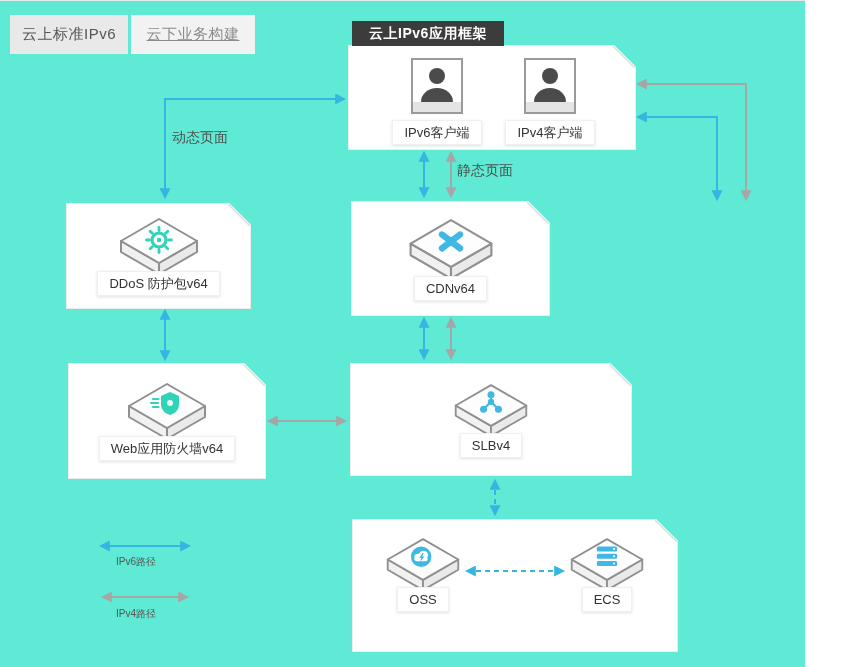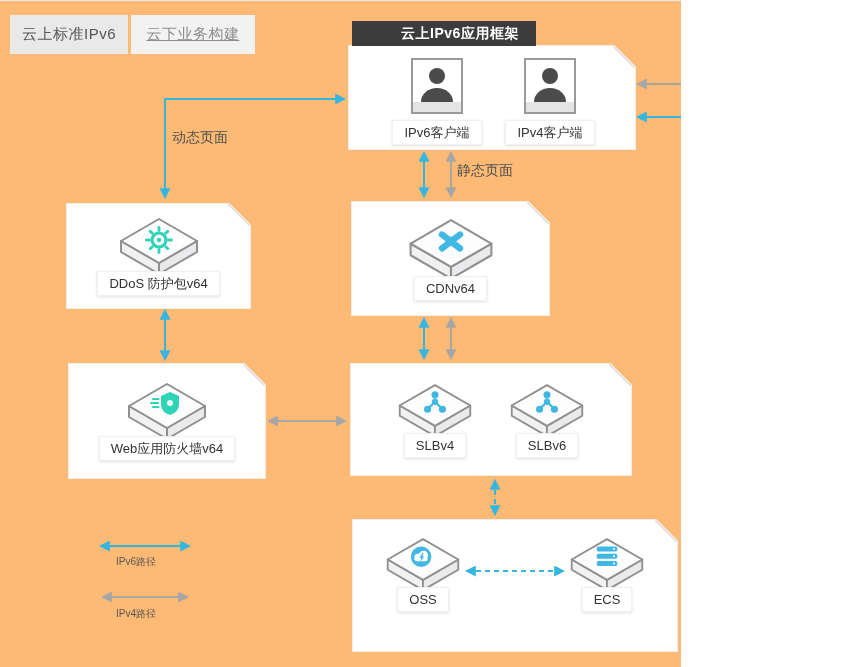--- a/index.html
+++ b/index.html
@@ -2,39 +2,39 @@
 <html><head>
 <meta charset="utf-8">
 <style>
   html,body{margin:0;padding:0;}
   body{
     font-family:"Liberation Sans","DejaVu Sans",sans-serif;
     background:#ffffff;
   }
   #canvas{
     position:relative;
-    width:681px;height:667px;
-    background:#fdba74;
+    width:805px;height:667px;
+    background:#5eead4;
     border-top:1px solid #e8e8e8;
     overflow:hidden;
   }
   
   .tab{
     position:absolute;top:14px;height:39px;
     display:flex;align-items:center;justify-content:center;
     font-size:15px;letter-spacing:.5px;
   }
   .tab-active{left:10px;width:118px;background:#e9e9e9;color:#555;}
   .tab-inactive{left:131px;width:124px;background:#f2f2f2;color:#8c8c8c;text-decoration:underline;}
   
   .frame-badge{
     position:absolute;left:352px;top:20px;width:152px;height:25px;
     background:#3c3c3c;color:#fff;font-size:14px;font-weight:bold;
     display:flex;align-items:center;justify-content:center;
-    z-index:6;letter-spacing:.5px;padding-left:32px;
+    z-index:6;letter-spacing:.5px;
   }
   
   .box{
     position:absolute;background:#fff;
     border:1px solid #ededed;
     box-shadow:0 2px 5px rgba(0,0,0,.05);
     clip-path:polygon(0 0, calc(100% - 22px) 0, 100% 22px, 100% 100%, 0 100%);
   }
   .box::after{
     content:"";position:absolute;top:0;right:0;width:22px;height:22px;
@@ -199,41 +199,20 @@
             <line x1="0" y1="-2" x2="-7.5" y2="5.5"></line>
             <line x1="0" y1="-2" x2="7.5" y2="5.5"></line>
           </g>
           <circle cx="0" cy="-2" r="3.4" fill="#41b8e4"></circle>
           <circle cx="0" cy="-9.5" r="3.8" fill="#41b8e4"></circle>
           <circle cx="-8" cy="6" r="3.8" fill="#41b8e4"></circle>
           <circle cx="8" cy="6" r="3.8" fill="#41b8e4"></circle>
         </g>
       </svg>
       <div class="chip">SLBv4</div>
-    </div>
-    <div class="node">
-      <svg width="78" height="60" viewBox="0 0 84 64">
-        <g stroke="#909090" stroke-width="2" stroke-linejoin="round">
-          <path d="M4,25 L4,36 L42,58 L42,47 Z" fill="#f1f1f2"></path>
-          <path d="M80,25 L80,36 L42,58 L42,47 Z" fill="#eaeaec"></path>
-          <path d="M42,3 L80,25 L42,47 L4,25 Z" fill="#fdfdfe"></path>
-        </g>
-        <g transform="translate(42,23)">
-          <g stroke="#41b8e4" stroke-width="2.4">
-            <line x1="0" y1="-2" x2="0" y2="-9"></line>
-            <line x1="0" y1="-2" x2="-7.5" y2="5.5"></line>
-            <line x1="0" y1="-2" x2="7.5" y2="5.5"></line>
-          </g>
-          <circle cx="0" cy="-2" r="3.4" fill="#41b8e4"></circle>
-          <circle cx="0" cy="-9.5" r="3.8" fill="#41b8e4"></circle>
-          <circle cx="-8" cy="6" r="3.8" fill="#41b8e4"></circle>
-          <circle cx="8" cy="6" r="3.8" fill="#41b8e4"></circle>
-        </g>
-      </svg>
-      <div class="chip">SLBv6</div>
     </div>
   </div>
 
   <div class="box storage-box">
     <div class="node" style="position:absolute;left:204px;top:16px;width:100px;">
       <svg width="78" height="60" viewBox="0 0 84 64">
         <g stroke="#909090" stroke-width="2" stroke-linejoin="round">
           <path d="M4,25 L4,36 L42,58 L42,47 Z" fill="#f1f1f2"></path>
           <path d="M80,25 L80,36 L42,58 L42,47 Z" fill="#eaeaec"></path>
           <path d="M42,3 L80,25 L42,47 L4,25 Z" fill="#fdfdfe"></path>

